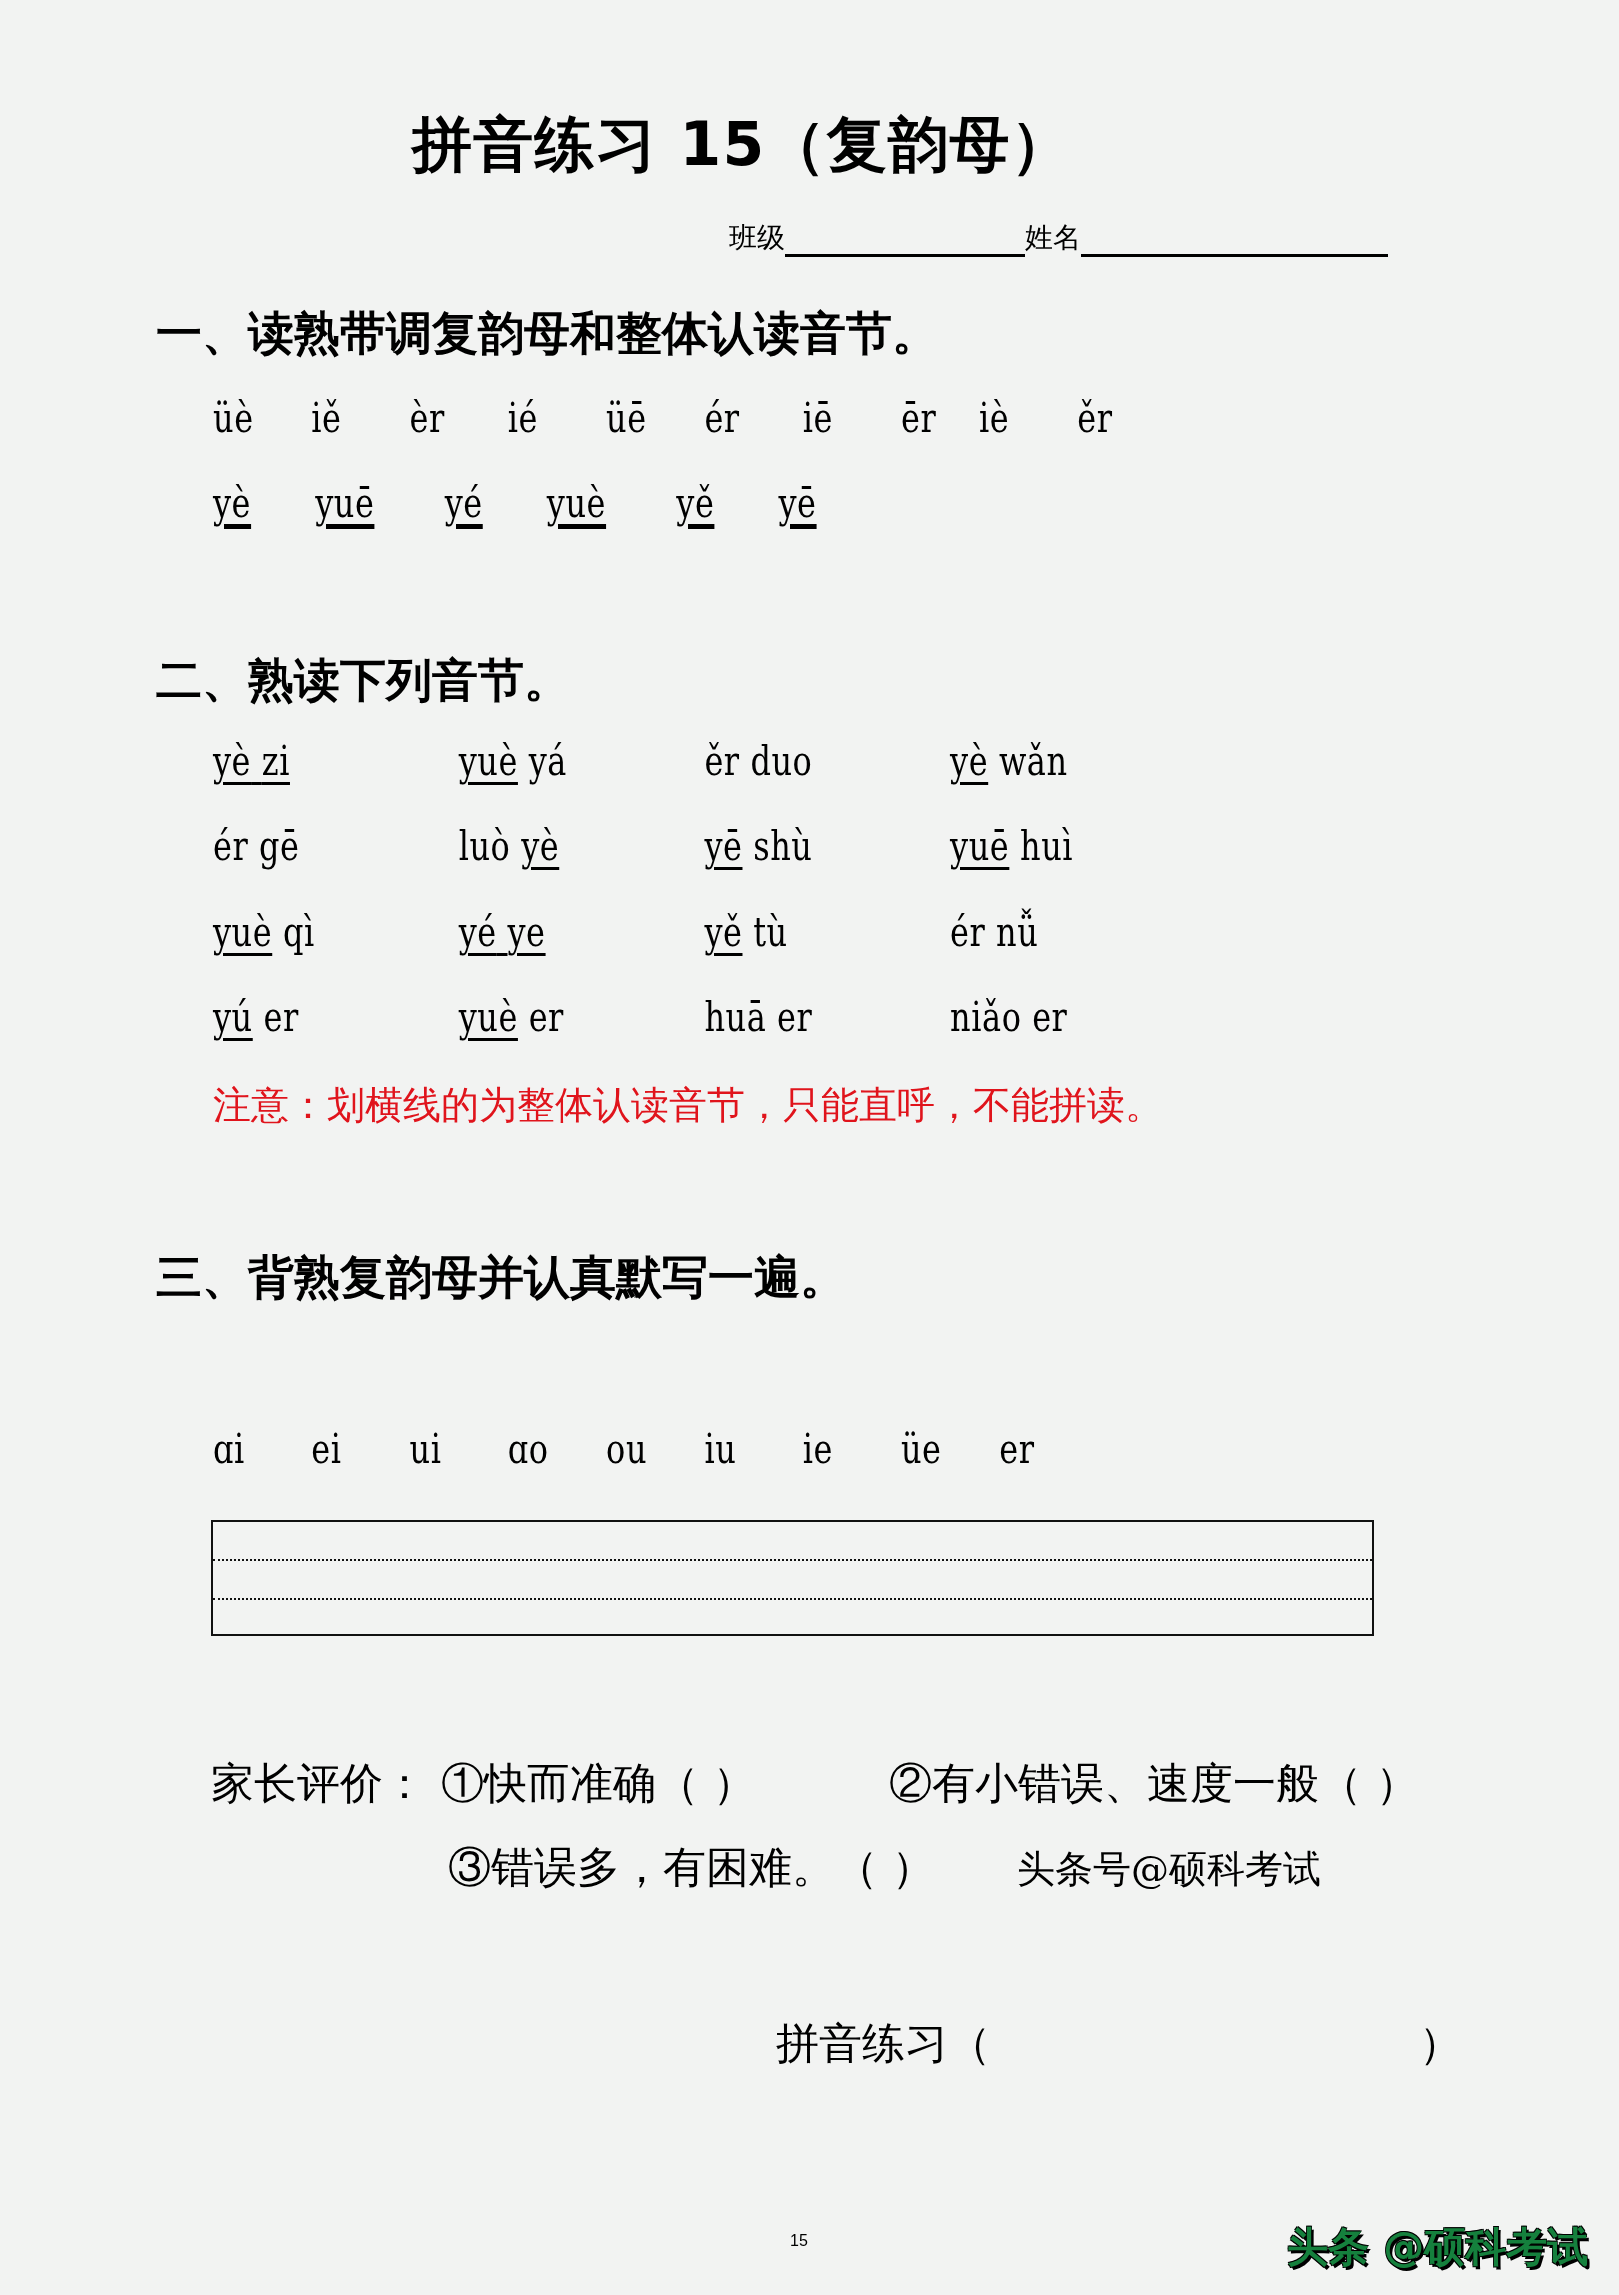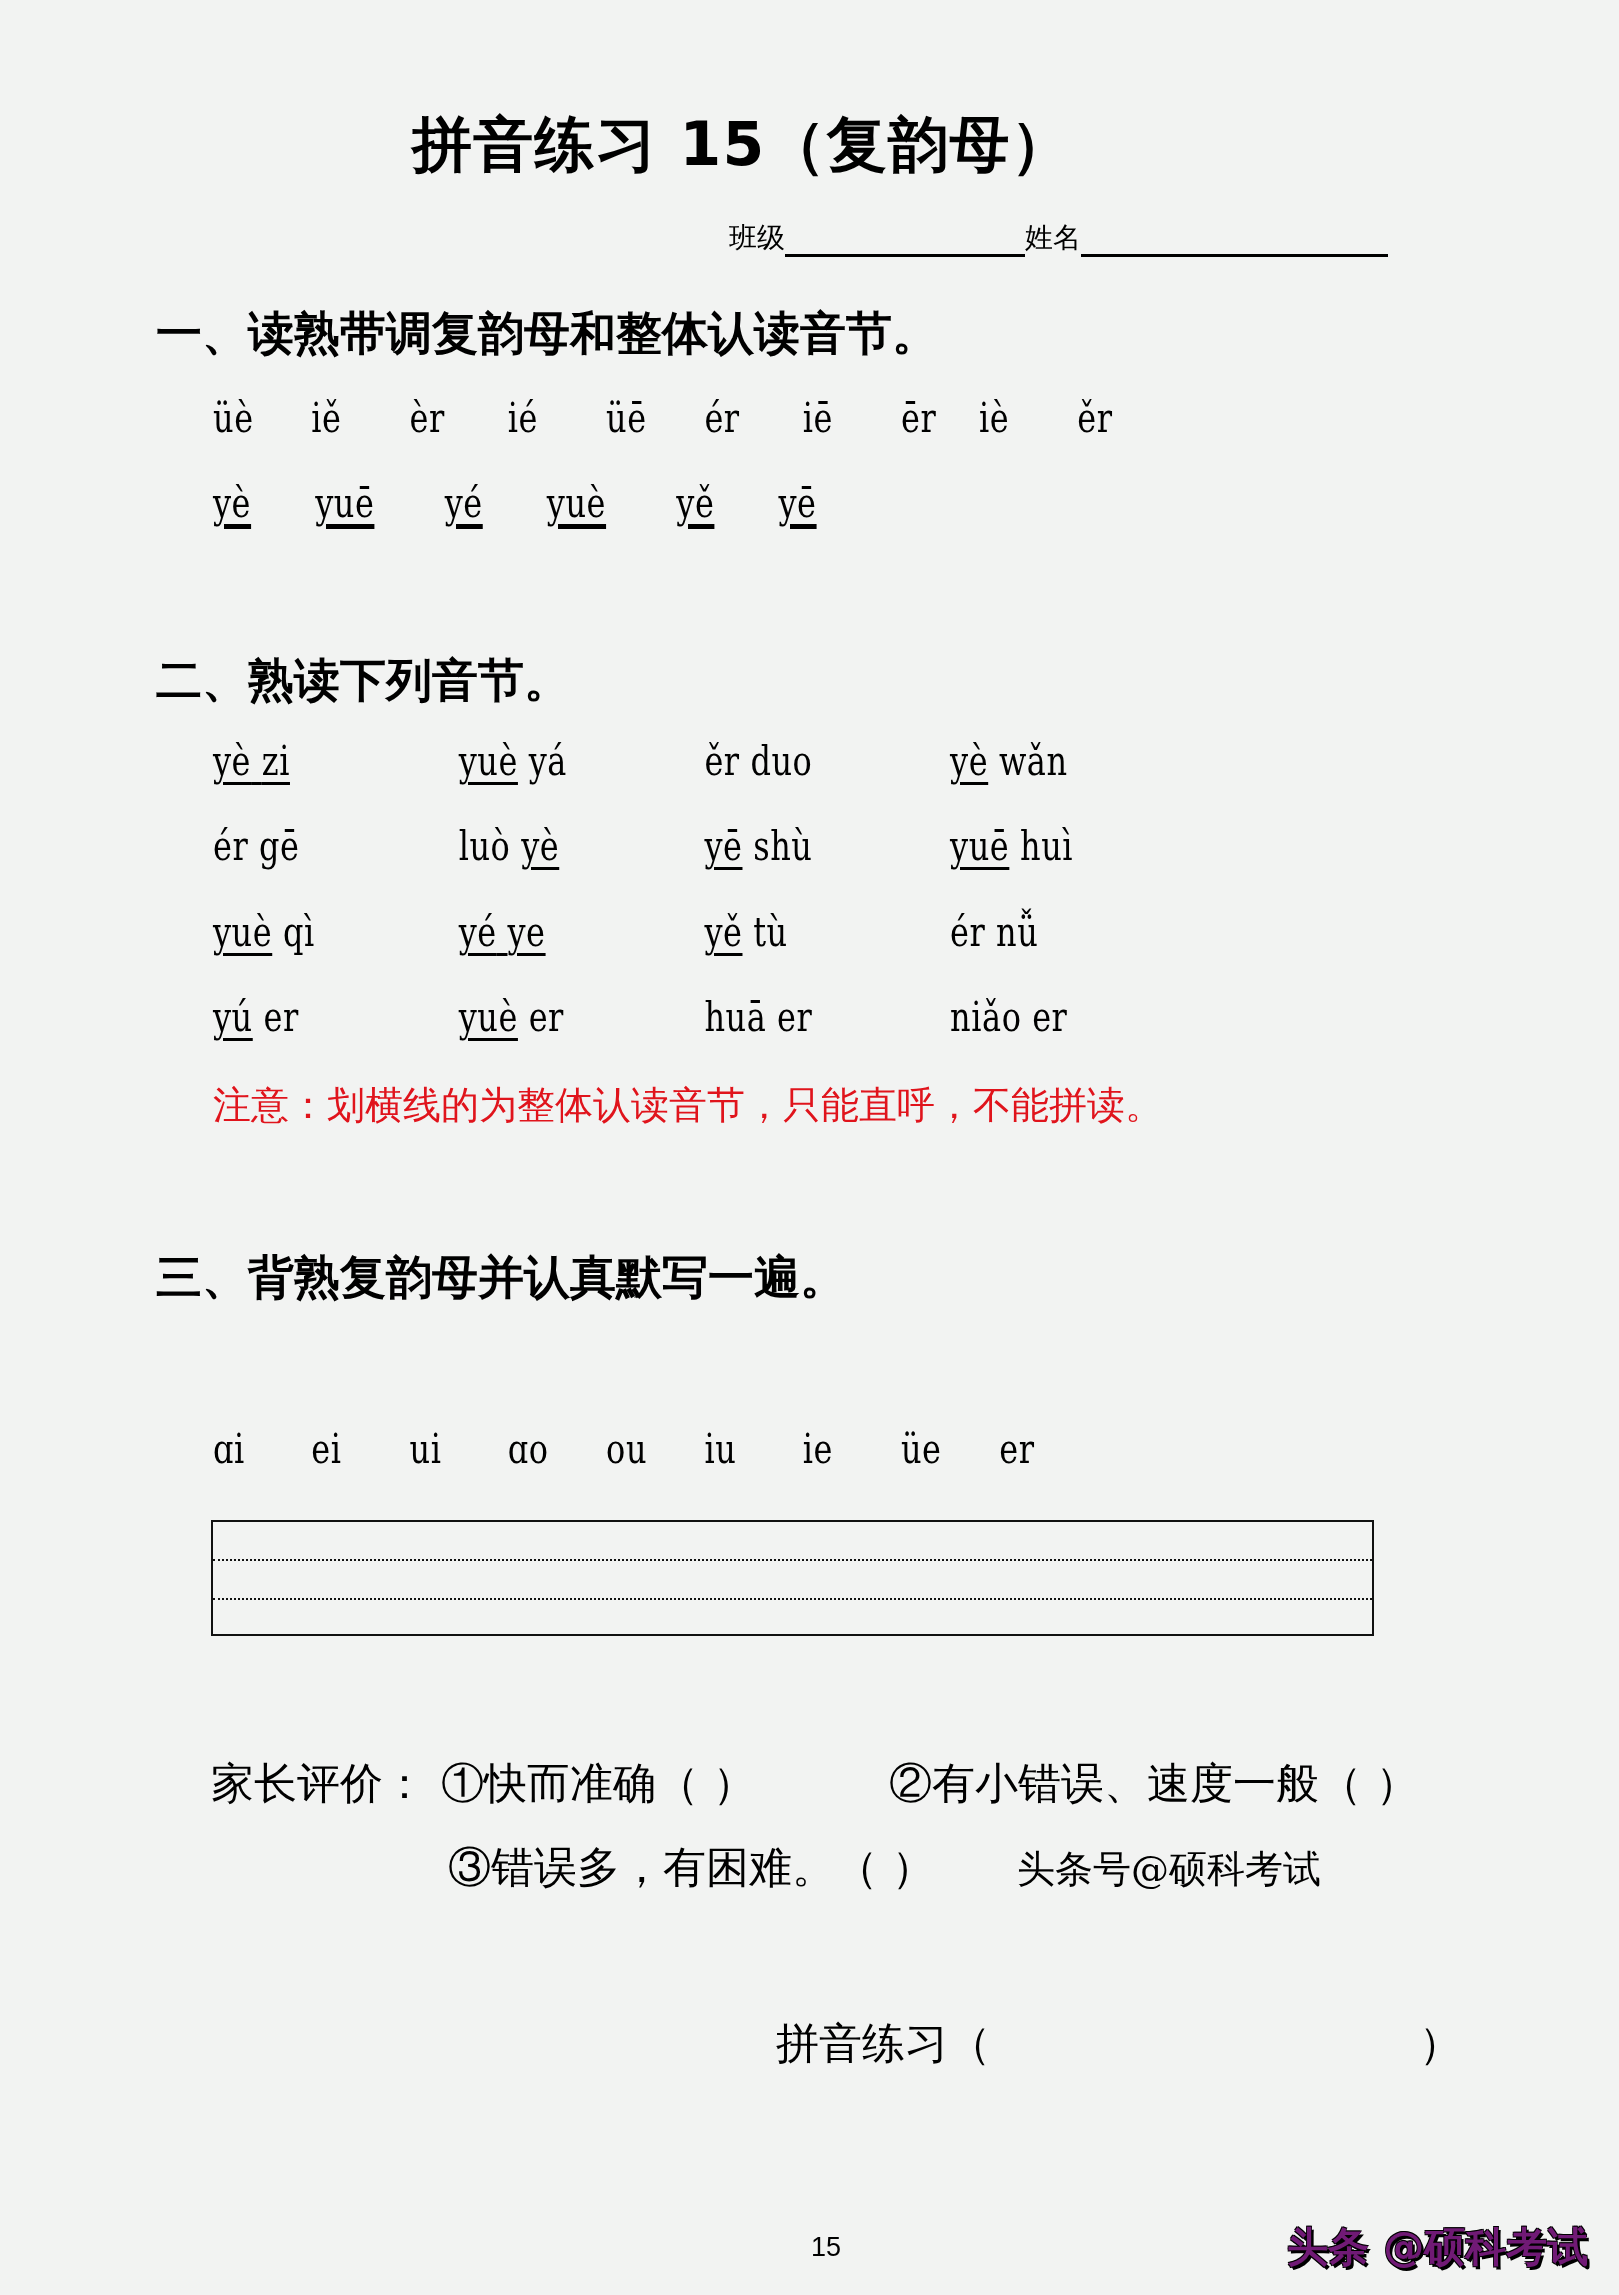--- a/index.html
+++ b/index.html
@@ -44,23 +44,23 @@
   }
   .write-box {
     position: absolute; left: 211px; top: 1520px; width: 1163px; height: 116px;
     border: 2px solid #111; box-sizing: border-box;
   }
   .dash { position: absolute; left: 0; right: 0; border-top: 2px dotted #111; }
   .eval {
     font-size: 43px; font-family: "DejaVu Serif", serif;
   }
   .small-wm { font-size: 38px; }
-  .page-num { left: 811px; top: 2232px; font-size: 27px; font-family: "Liberation Sans", sans-serif; }
+  .page-num { left: 790px; top: 2232px; font-size: 16px; font-family: "Liberation Sans", sans-serif; }
   .wm {
-    left: 1287px; top: 2220px; font-size: 41px; font-weight: bold; color: #701a75;
+    left: 1287px; top: 2220px; font-size: 41px; font-weight: bold; color: #15803d;
     font-family: "DejaVu Sans", sans-serif;
     text-shadow: 2.6px 2.6px 0 #000, -0.7px -0.7px 0 #000, 0.7px -0.7px 0 #000, -0.7px 0.7px 0 #000;
   }
 </style>
 </head>
 <body>
 
 <div class="abs title">拼音练习 15（复韵母）</div>
 
 <div class="abs info">

